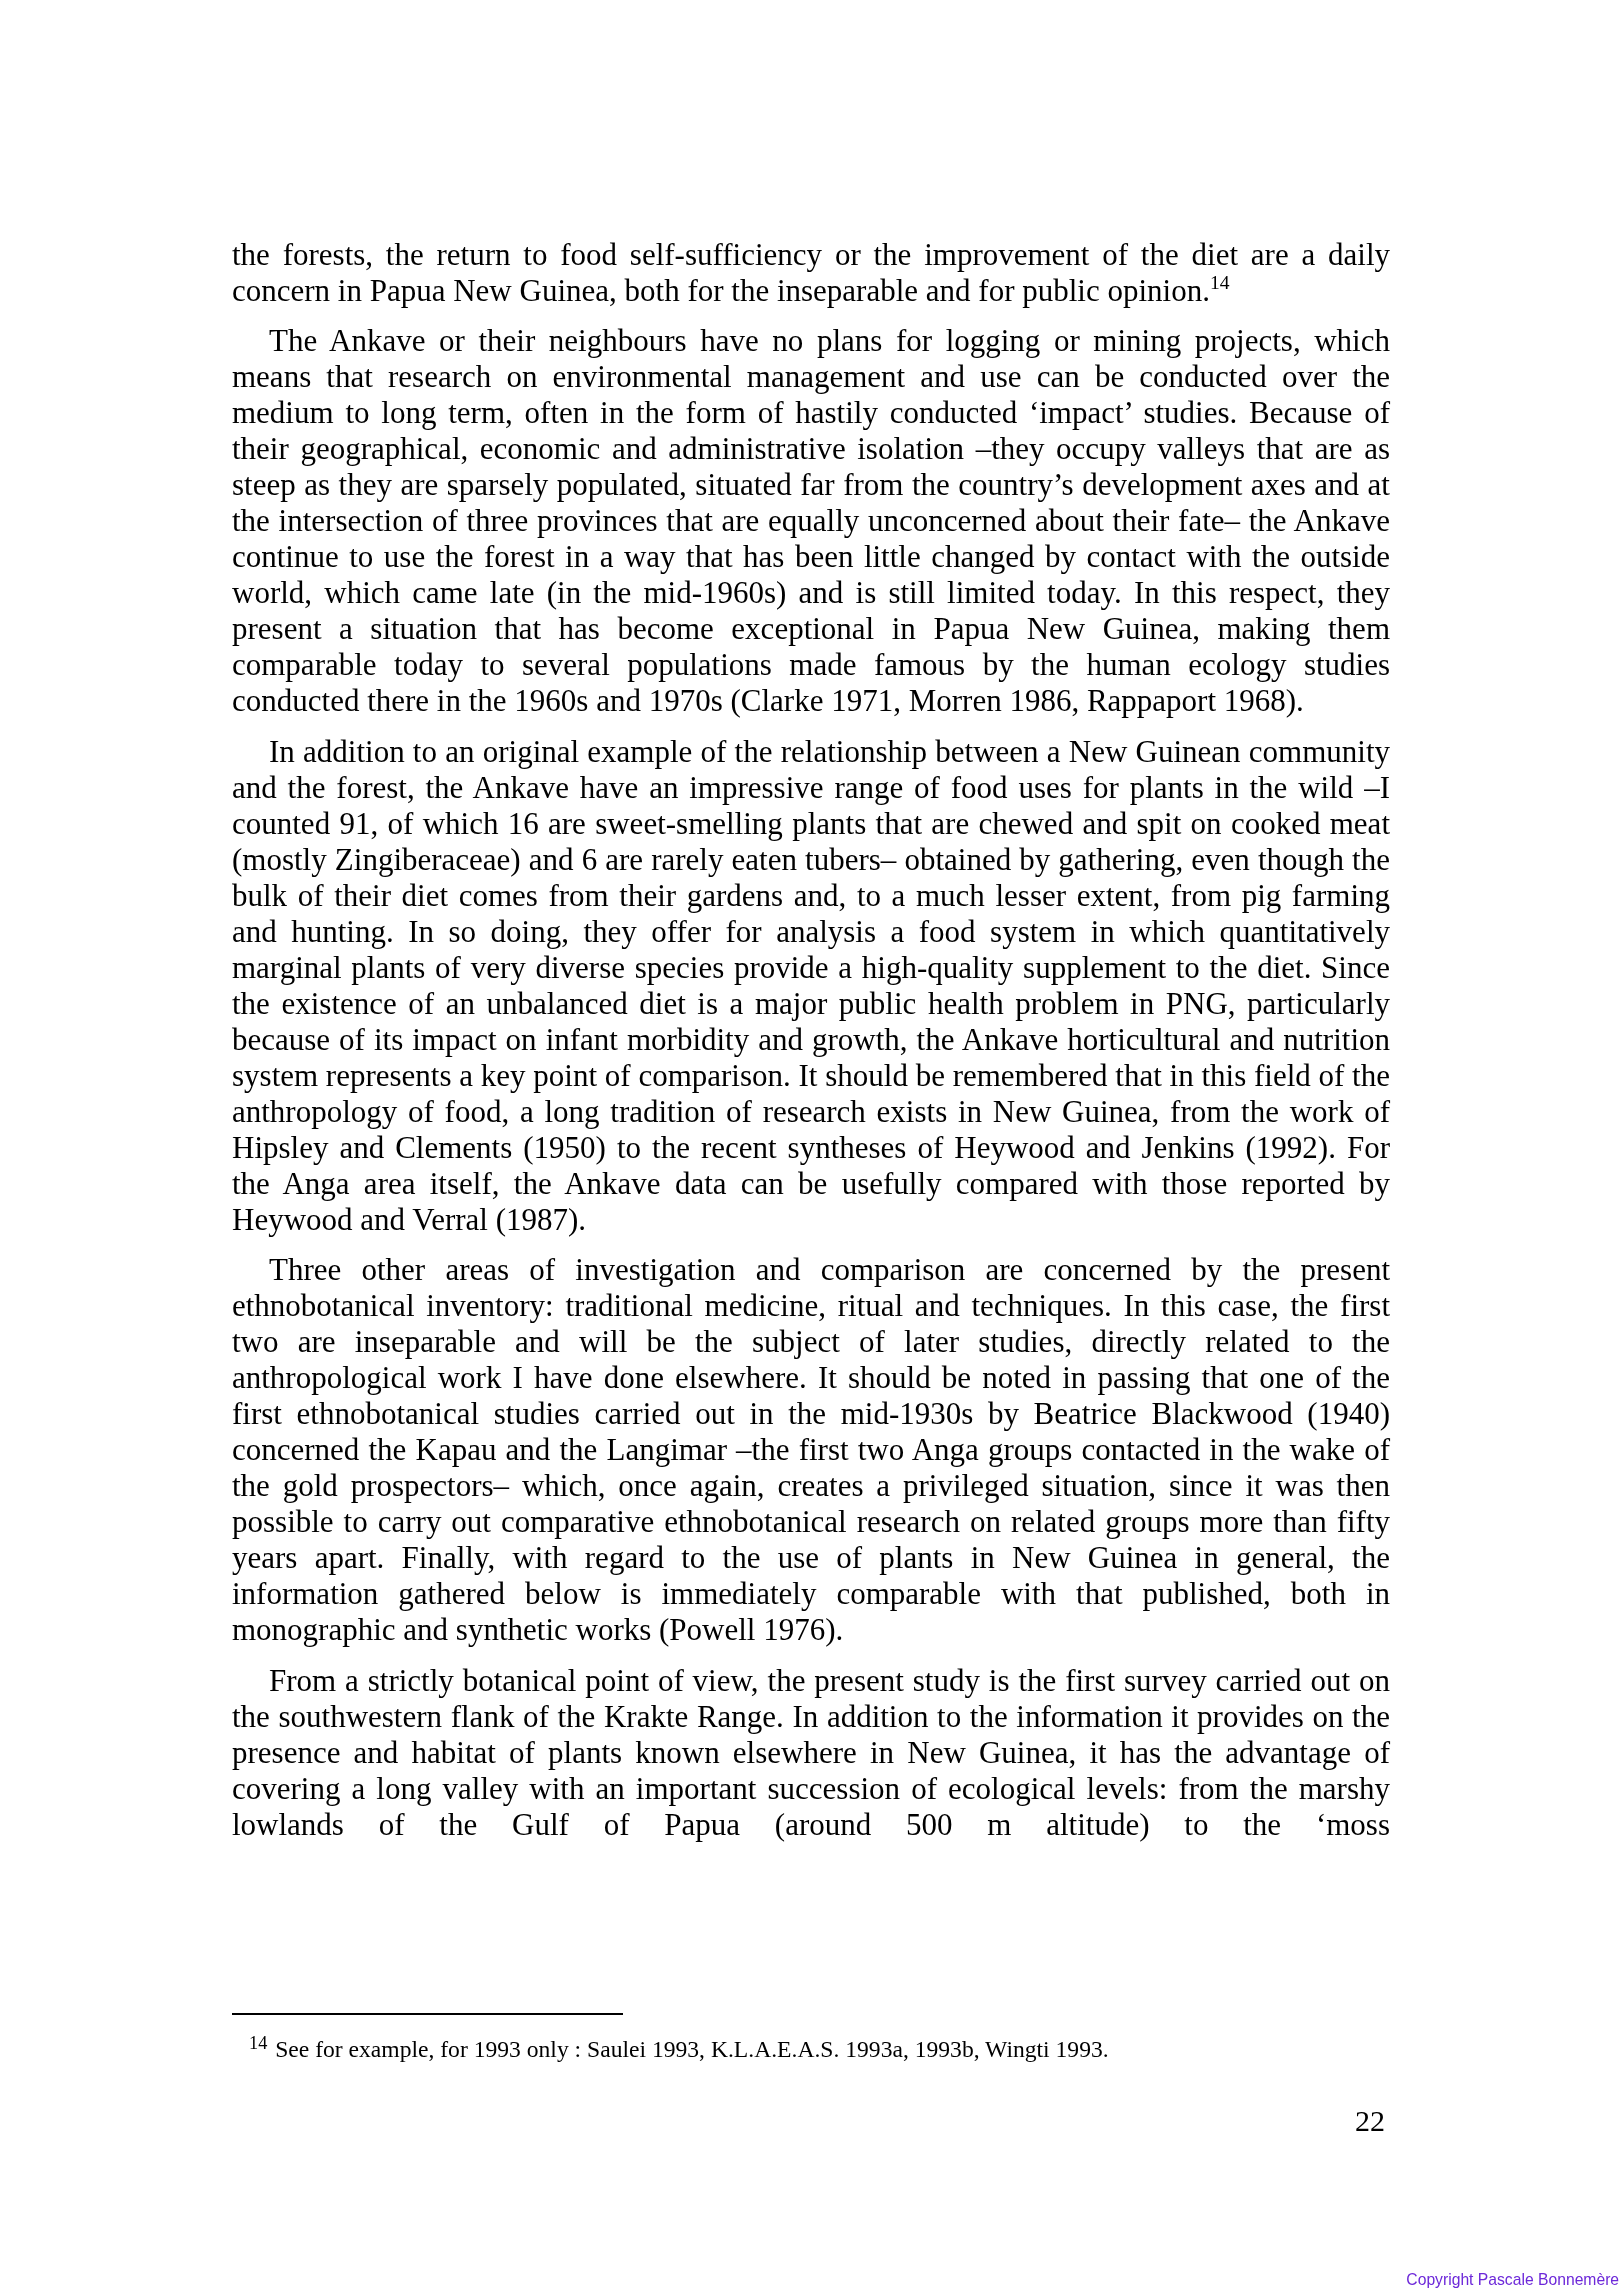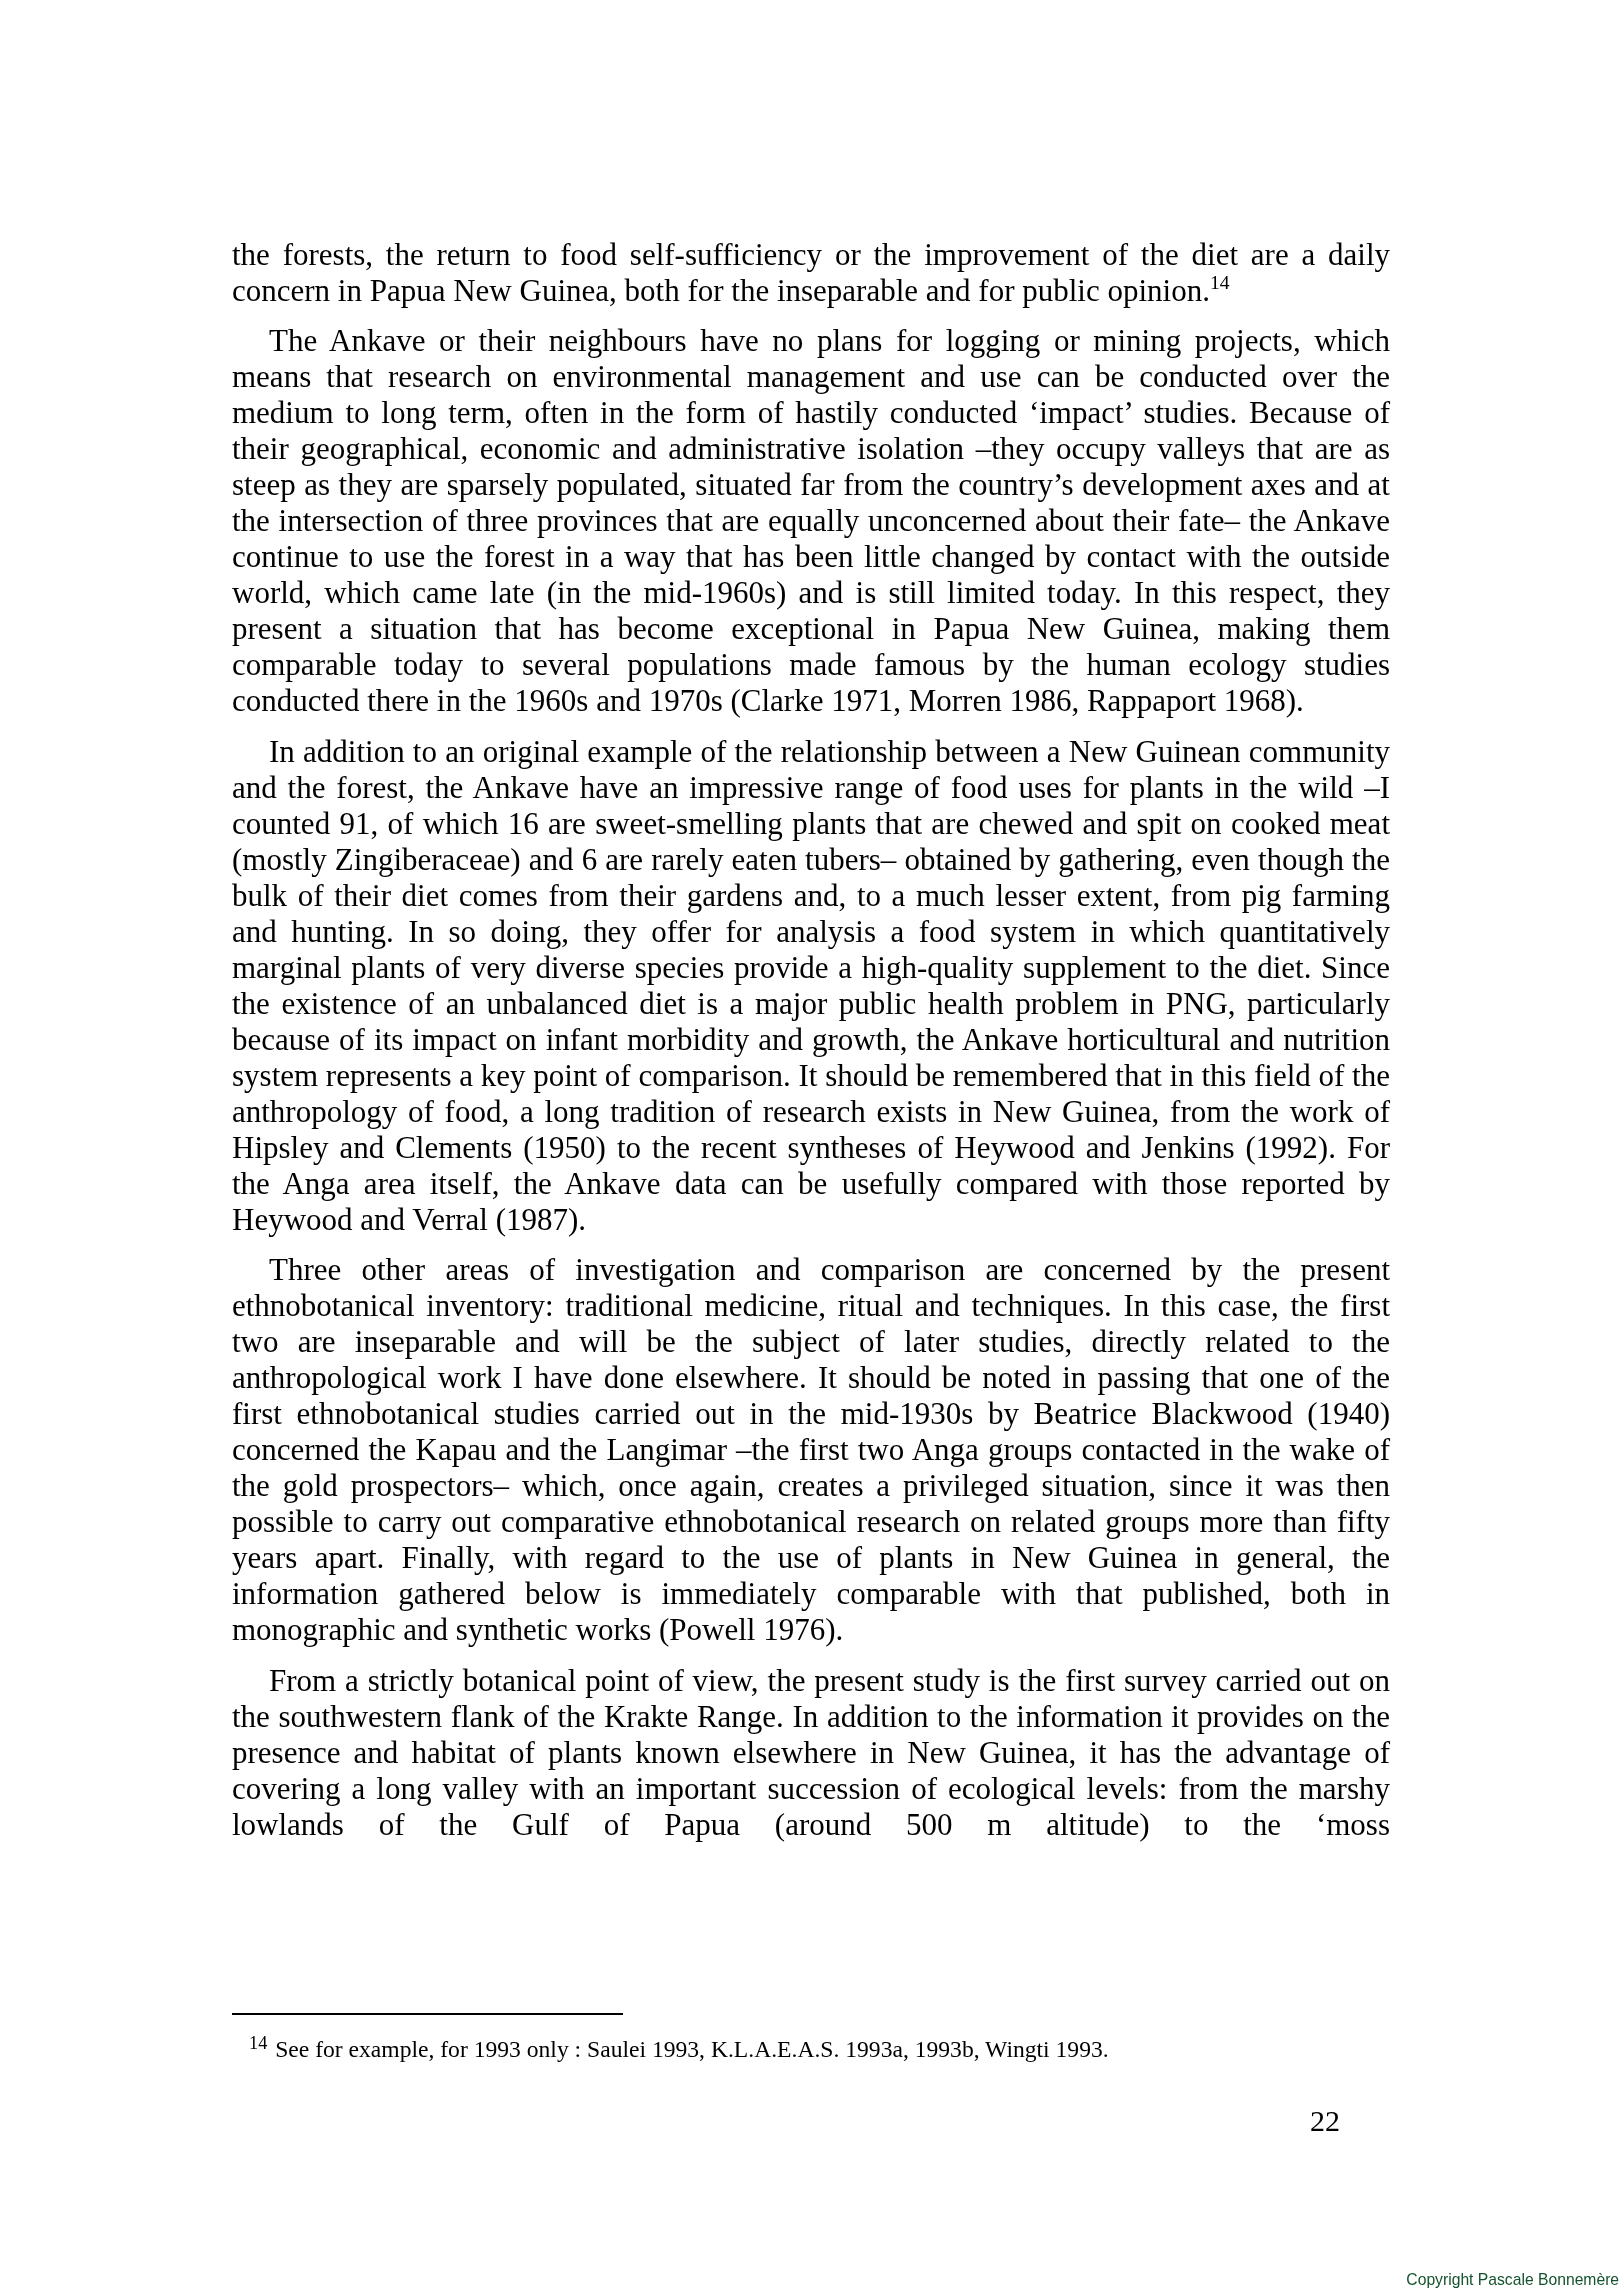--- a/index.html
+++ b/index.html
@@ -19,27 +19,27 @@
   .footnote-rule {
     position: absolute; left: 232px; top: 2013px; width: 391px; height: 0;
     border-top: 2px solid #000;
   }
   .footnote {
     position: absolute; left: 249px; top: 2029px; width: 1158px;
     font-size: 23.6px; line-height: 29px;
   }
   .footnote .fn-num { font-size: 18.3px; vertical-align: 7.9px; margin-right: 7.9px; }
   .page-number {
-    position: absolute; left: 1310px; top: 2104px;
+    position: absolute; left: 1355px; top: 2104px;
     font-size: 30px;
   }
   .copyright {
     position: absolute; right: 3.9px; top: 2271px;
     font-family: "Liberation Sans", "DejaVu Sans", sans-serif;
-    font-size: 15.7px; color: #14532d;
+    font-size: 15.7px; color: #6d28d9;
   }
 </style>
 </head>
 <body>
 
 <div class="text-block">
   <p class="para first"><span>the forests, the return to food self-sufficiency or the improvement of the diet are a daily concern in Papua New Guinea, both for the inseparable and for public opinion.</span><sup>14</sup></p>
   <p class="para">The Ankave or their neighbours have no plans for logging or mining projects, which means that research on environmental management and use can be conducted over the medium to long term, often in the form of hastily conducted ‘impact’ studies. Because of their geographical, economic and administrative isolation –they occupy valleys that are as steep as they are sparsely populated, situated far from the country’s development axes and at the intersection of three provinces that are equally unconcerned about their fate– the Ankave continue to use the forest in a way that has been little changed by contact with the outside world, which came late (in the mid-1960s) and is still limited today. In this respect, they present a situation that has become exceptional in Papua New Guinea, making them comparable today to several populations made famous by the human ecology studies conducted there in the 1960s and 1970s (Clarke 1971, Morren 1986, Rappaport 1968).</p>
   <p class="para">In addition to an original example of the relationship between a New Guinean community and the forest, the Ankave have an impressive range of food uses for plants in the wild –I counted 91, of which 16 are sweet-smelling plants that are chewed and spit on cooked meat (mostly Zingiberaceae) and 6 are rarely eaten tubers– obtained by gathering, even though the bulk of their diet comes from their gardens and, to a much lesser extent, from pig farming and hunting. In so doing, they offer for analysis a food system in which quantitatively marginal plants of very diverse species provide a high-quality supplement to the diet. Since the existence of an unbalanced diet is a major public health problem in PNG, particularly because of its impact on infant morbidity and growth, the Ankave horticultural and nutrition system represents a key point of comparison. It should be remembered that in this field of the anthropology of food, a long tradition of research exists in New Guinea, from the work of Hipsley and Clements (1950) to the recent syntheses of Heywood and Jenkins (1992). For the Anga area itself, the Ankave data can be usefully compared with those reported by Heywood and Verral (1987).</p>
   <p class="para">Three other areas of investigation and comparison are concerned by the present ethnobotanical inventory: traditional medicine, ritual and techniques. In this case, the first two are inseparable and will be the subject of later studies, directly related to the anthropological work I have done elsewhere. It should be noted in passing that one of the first ethnobotanical studies carried out in the mid-1930s by Beatrice Blackwood (1940) concerned the Kapau and the Langimar –the first two Anga groups contacted in the wake of the gold prospectors– which, once again, creates a privileged situation, since it was then possible to carry out comparative ethnobotanical research on related groups more than fifty years apart. Finally, with regard to the use of plants in New Guinea in general, the information gathered below is immediately comparable with that published, both in monographic and synthetic works (Powell 1976).</p>

